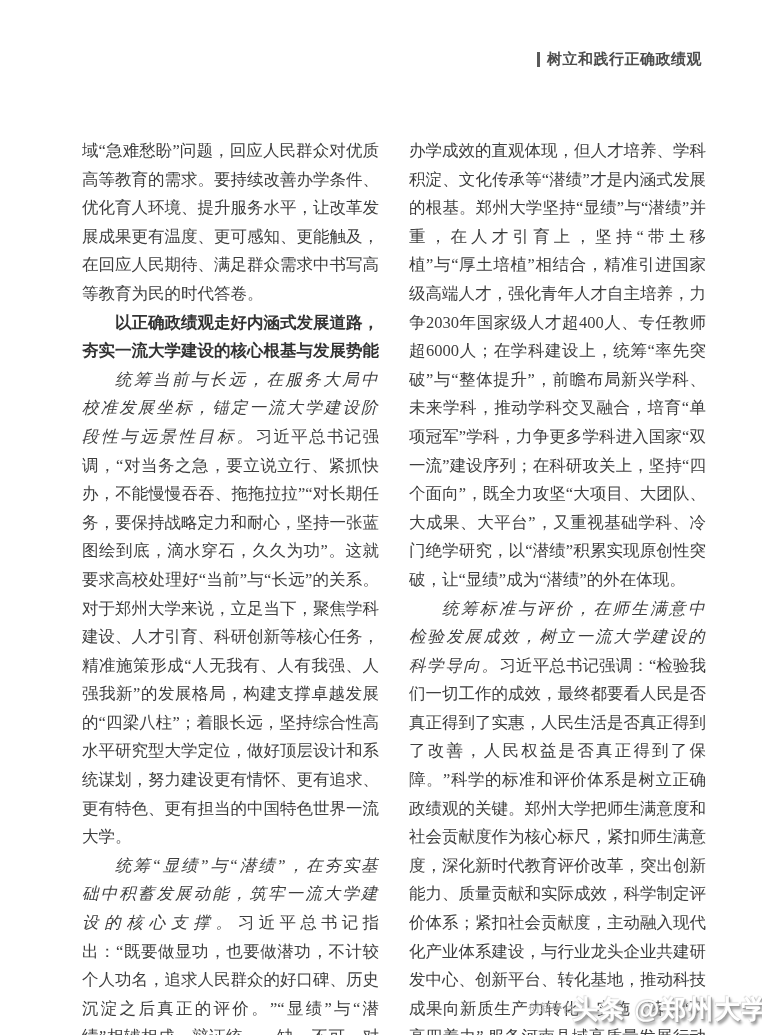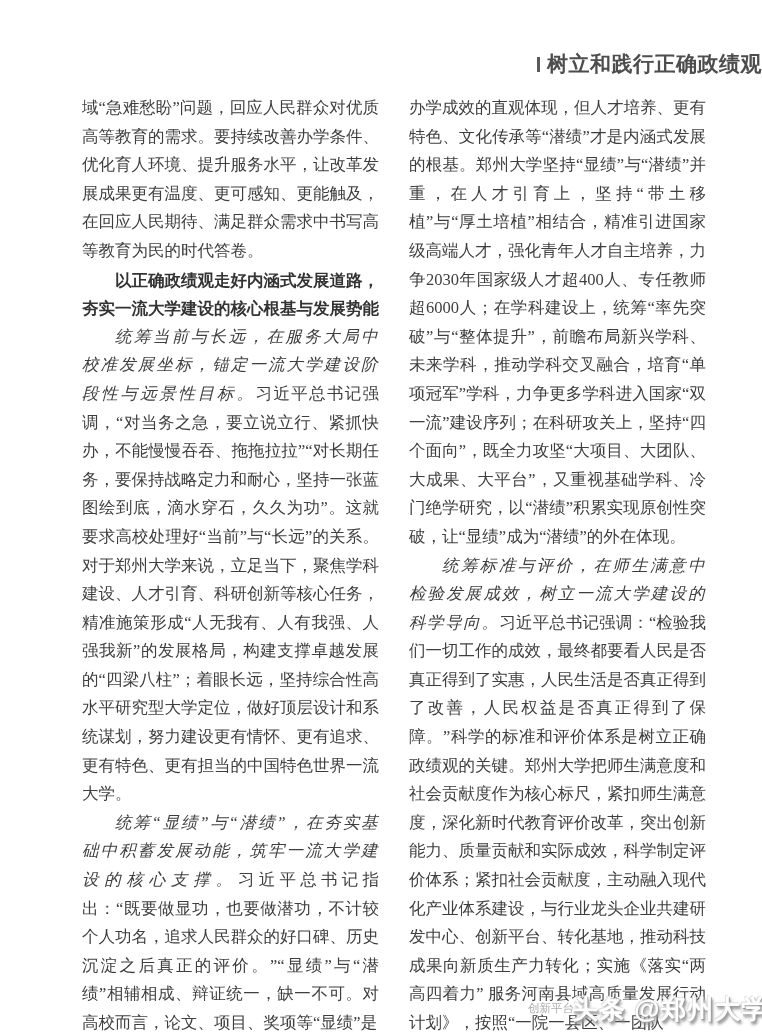--- a/index.html
+++ b/index.html
@@ -16,21 +16,21 @@
   
   .page-header {
     position: absolute;
     top: 50px;
     left: 537px;
     display: flex;
     align-items: center;
     gap: 7px;
     font-family: "Liberation Sans", "DejaVu Sans", sans-serif;
     font-weight: bold;
-    font-size: 21px;
+    font-size: 15px;
     color: #4d4d4d;
     letter-spacing: 0.5px;
     white-space: nowrap;
   }
   .header-bar {
     width: 3px;
     height: 15px;
     background: #5a5a5a;
     flex: 0 0 auto;
   }
@@ -44,23 +44,23 @@
     display: flex;
     gap: 30px;
   }
   .col {
     width: 297px;
     font-size: 16.5px;
     line-height: 28.6px;
     text-align: justify;
   }
   .col p { margin: 0; text-indent: 2em; }
-  .col p.cont { text-indent: 0; }
+  .col p.cont { text-indent: 0; margin-top: 43px; }
   .heading {
-    font-family: Liberation Sans, sans-serif;
+    font-family: Liberation Serif, serif;
     font-weight: bold;
     color: #333333;
   }
   .kai {
     font-style: italic;
     letter-spacing: 1.5px;
   }
 
   
   .source-line {
@@ -96,19 +96,19 @@
 </div>
 
 <div class="columns">
   <div class="col">
     <p class="cont">域“急难愁盼”问题，回应人民群众对优质高等教育的需求。要持续改善办学条件、优化育人环境、提升服务水平，让改革发展成果更有温度、更可感知、更能触及，在回应人民期待、满足群众需求中书写高等教育为民的时代答卷。</p>
     <p class="heading">以正确政绩观走好内涵式发展道路，夯实一流大学建设的核心根基与发展势能</p>
     <p><span class="kai">统筹当前与长远，在服务大局中校准发展坐标，锚定一流大学建设阶段性与远景性目标。</span><span>习近平总书记强调，“对当务之急，要立说立行、紧抓快办，不能慢慢吞吞、拖拖拉拉”“对长期任务，要保持战略定力和耐心，坚持一张蓝图绘到底，滴水穿石，久久为功”。这就要求高校处理好“当前”与“长远”的关系。对于郑州大学来说，立足当下，聚焦学科建设、人才引育、科研创新等核心任务，精准施策形成“人无我有、人有我强、人强我新”的发展格局，构建支撑卓越发展的“四梁八柱”；着眼长远，坚持综合性高水平研究型大学定位，做好顶层设计和系统谋划，努力建设更有情怀、更有追求、更有特色、更有担当的中国特色世界一流大学。</span></p>
     <p><span class="kai">统筹“显绩”与“潜绩”，在夯实基础中积蓄发展动能，筑牢一流大学建设的核心支撑。</span><span>习近平总书记指出：“既要做显功，也要做潜功，不计较个人功名，追求人民群众的好口碑、历史沉淀之后真正的评价。”“显绩”与“潜绩”相辅相成、辩证统一，缺一不可。对高校而言，论文、项目、奖项等“显绩”是</span></p>
   </div>
   <div class="col">
-    <p class="cont">办学成效的直观体现，但人才培养、更有特色、文化传承等“潜绩”才是内涵式发展的根基。郑州大学坚持“显绩”与“潜绩”并重，在人才引育上，坚持“带土移植”与“厚土培植”相结合，精准引进国家级高端人才，强化青年人才自主培养，力争2030年国家级人才超400人、专任教师超6000人；在学科建设上，统筹“率先突破”与“整体提升”，前瞻布局新兴学科、未来学科，推动学科交叉融合，培育“单项冠军”学科，力争更多学科进入国家“双一流”建设序列；在科研攻关上，坚持“四个面向”，既全力攻坚“大项目、大团队、大成果、大平台”，又重视基础学科、冷门绝学研究，以“潜绩”积累实现原创性突破，让“显绩”成为“潜绩”的外在体现。</p>
+    <p class="cont">办学成效的直观体现，但人才培养、学科积淀、文化传承等“潜绩”才是内涵式发展的根基。郑州大学坚持“显绩”与“潜绩”并重，在人才引育上，坚持“带土移植”与“厚土培植”相结合，精准引进国家级高端人才，强化青年人才自主培养，力争2030年国家级人才超400人、专任教师超6000人；在学科建设上，统筹“率先突破”与“整体提升”，前瞻布局新兴学科、未来学科，推动学科交叉融合，培育“单项冠军”学科，力争更多学科进入国家“双一流”建设序列；在科研攻关上，坚持“四个面向”，既全力攻坚“大项目、大团队、大成果、大平台”，又重视基础学科、冷门绝学研究，以“潜绩”积累实现原创性突破，让“显绩”成为“潜绩”的外在体现。</p>
     <p><span class="kai">统筹标准与评价，在师生满意中检验发展成效，树立一流大学建设的科学导向。</span><span>习近平总书记强调：“检验我们一切工作的成效，最终都要看人民是否真正得到了实惠，人民生活是否真正得到了改善，人民权益是否真正得到了保障。”科学的标准和评价体系是树立正确政绩观的关键。郑州大学把师生满意度和社会贡献度作为核心标尺，紧扣师生满意度，深化新时代教育评价改革，突出创新能力、质量贡献和实际成效，科学制定评价体系；紧扣社会贡献度，主动融入现代化产业体系建设，与行业龙头企业共建研发中心、创新平台、转化基地，推动科技成果向新质生产力转化；实施《落实“两高四着力” 服务河南县域高质量发展行动计划》，按照“一院一县区、一团队</span></p>
   </div>
 </div>
 
 <div class="source-line">创新平台</div>
 <div class="watermark">头条 @郑州大学</div>
 
 </body></html>

